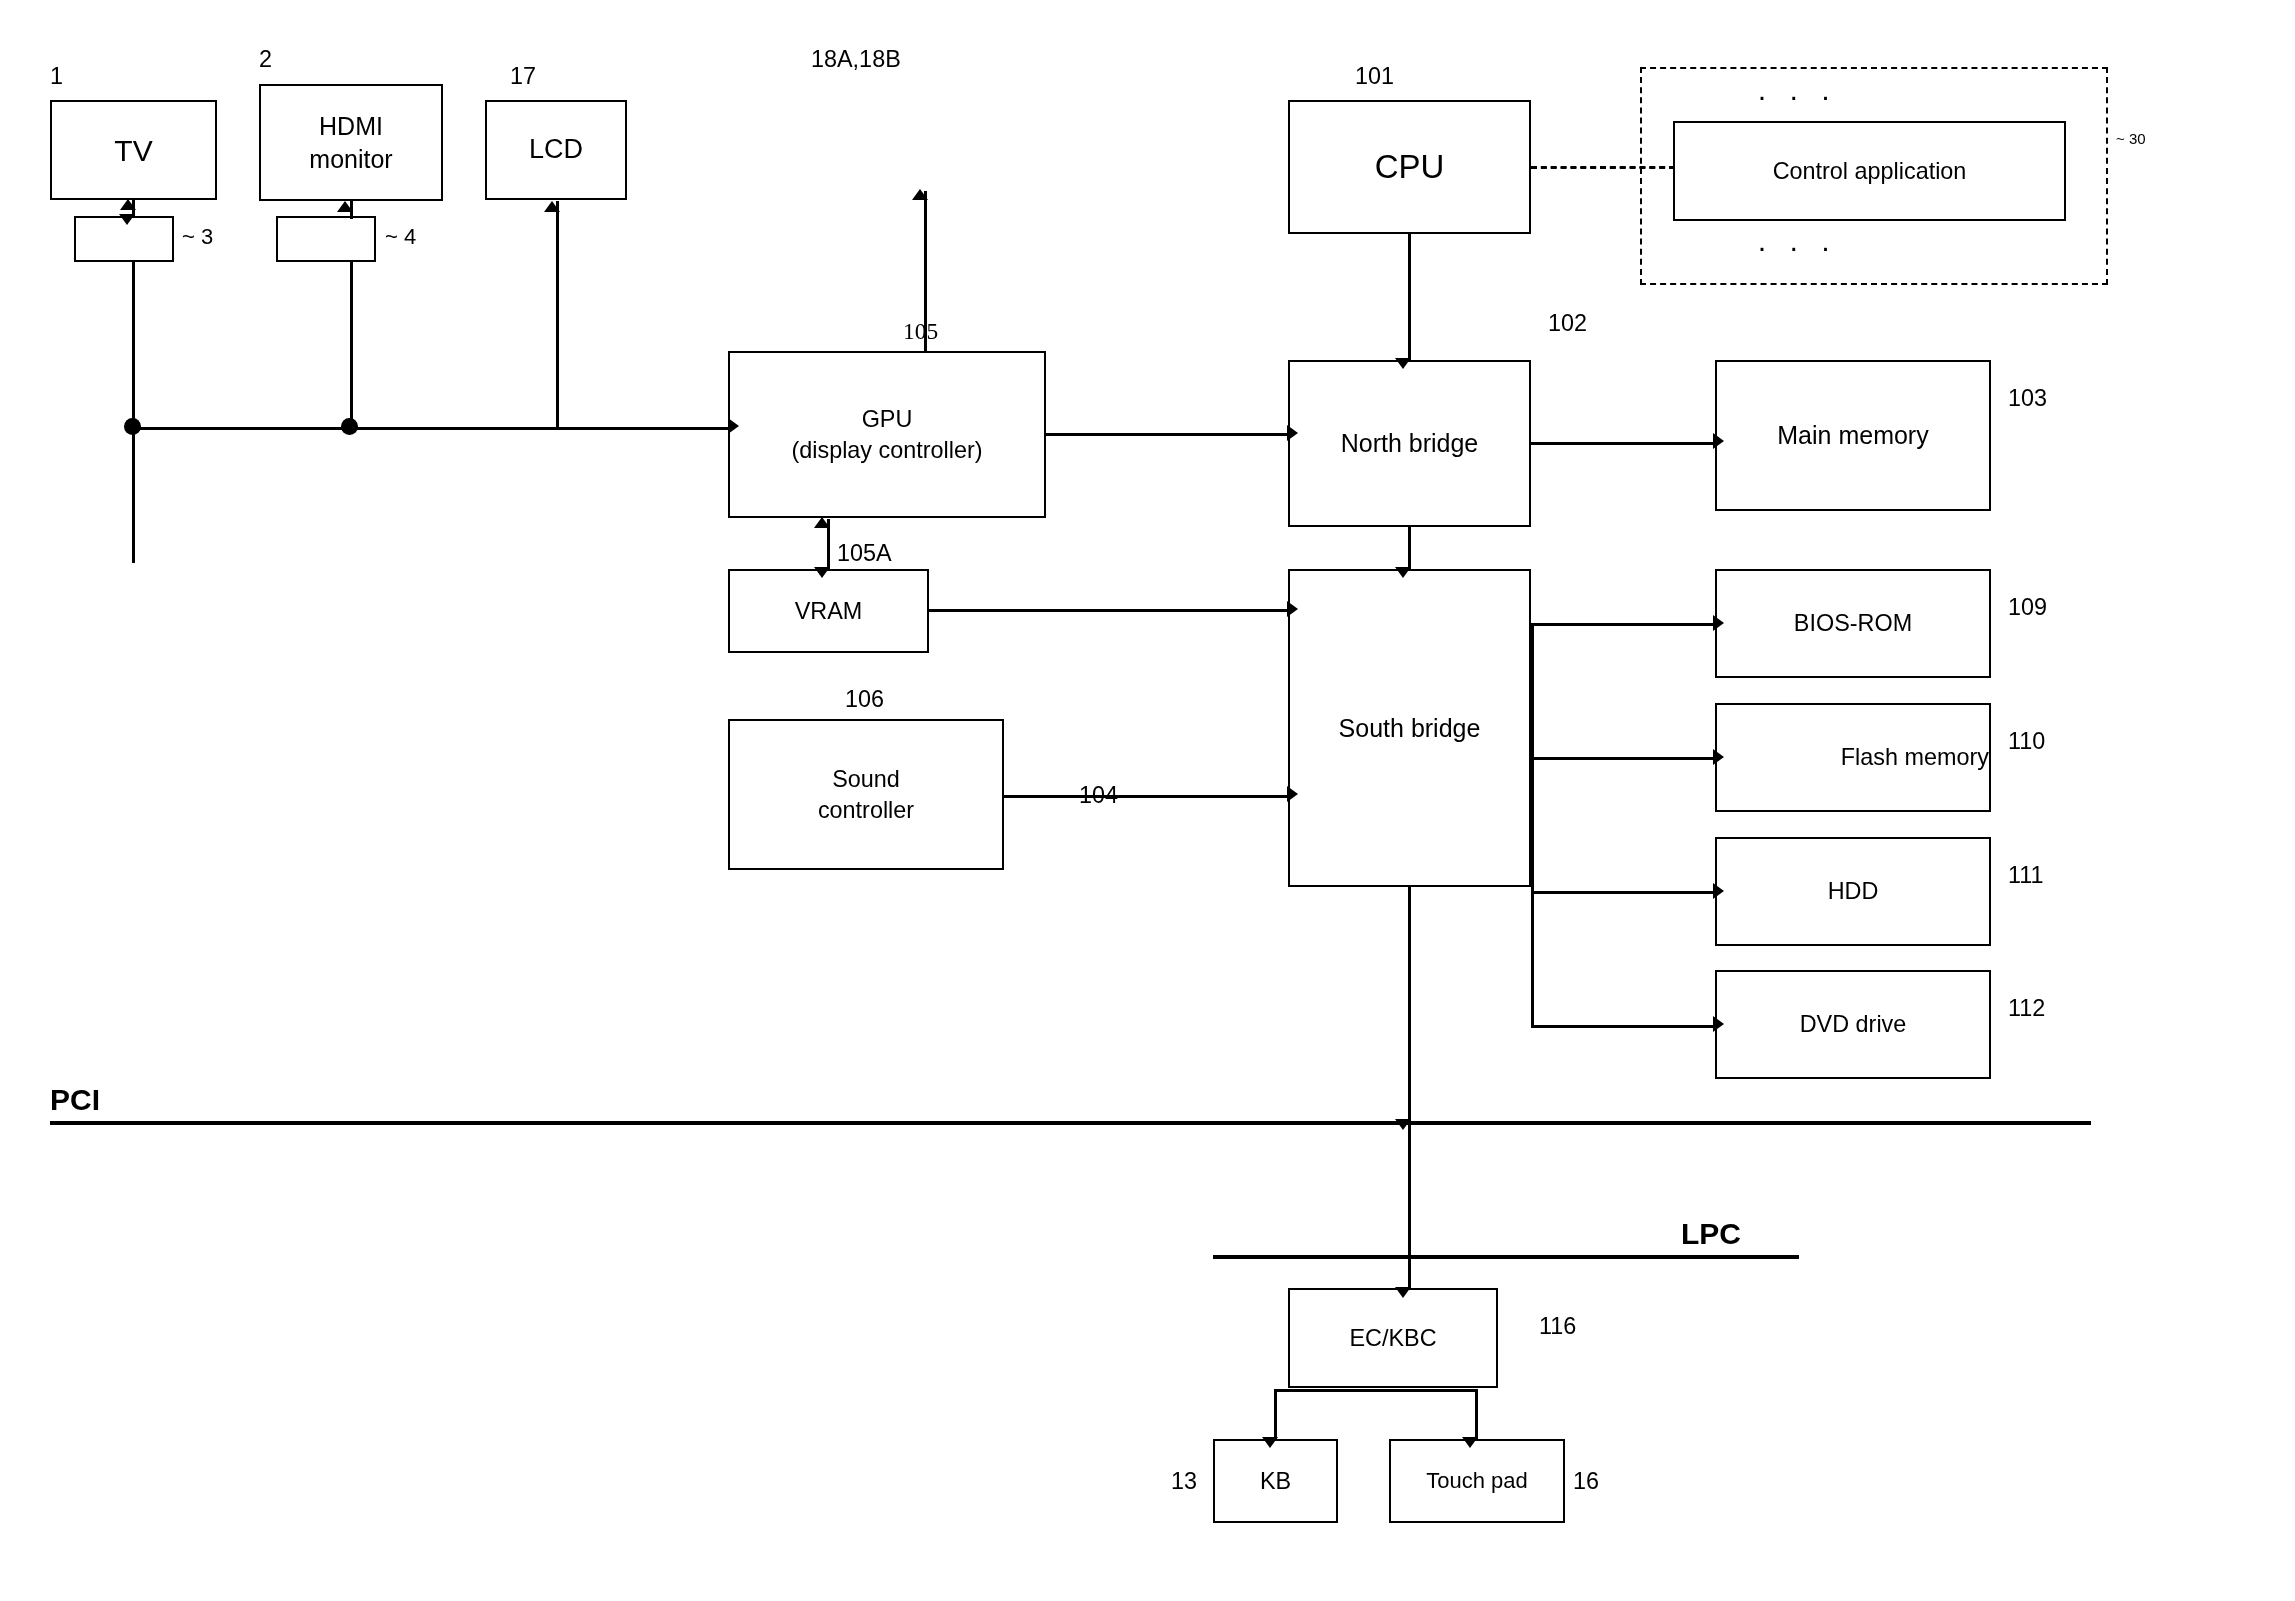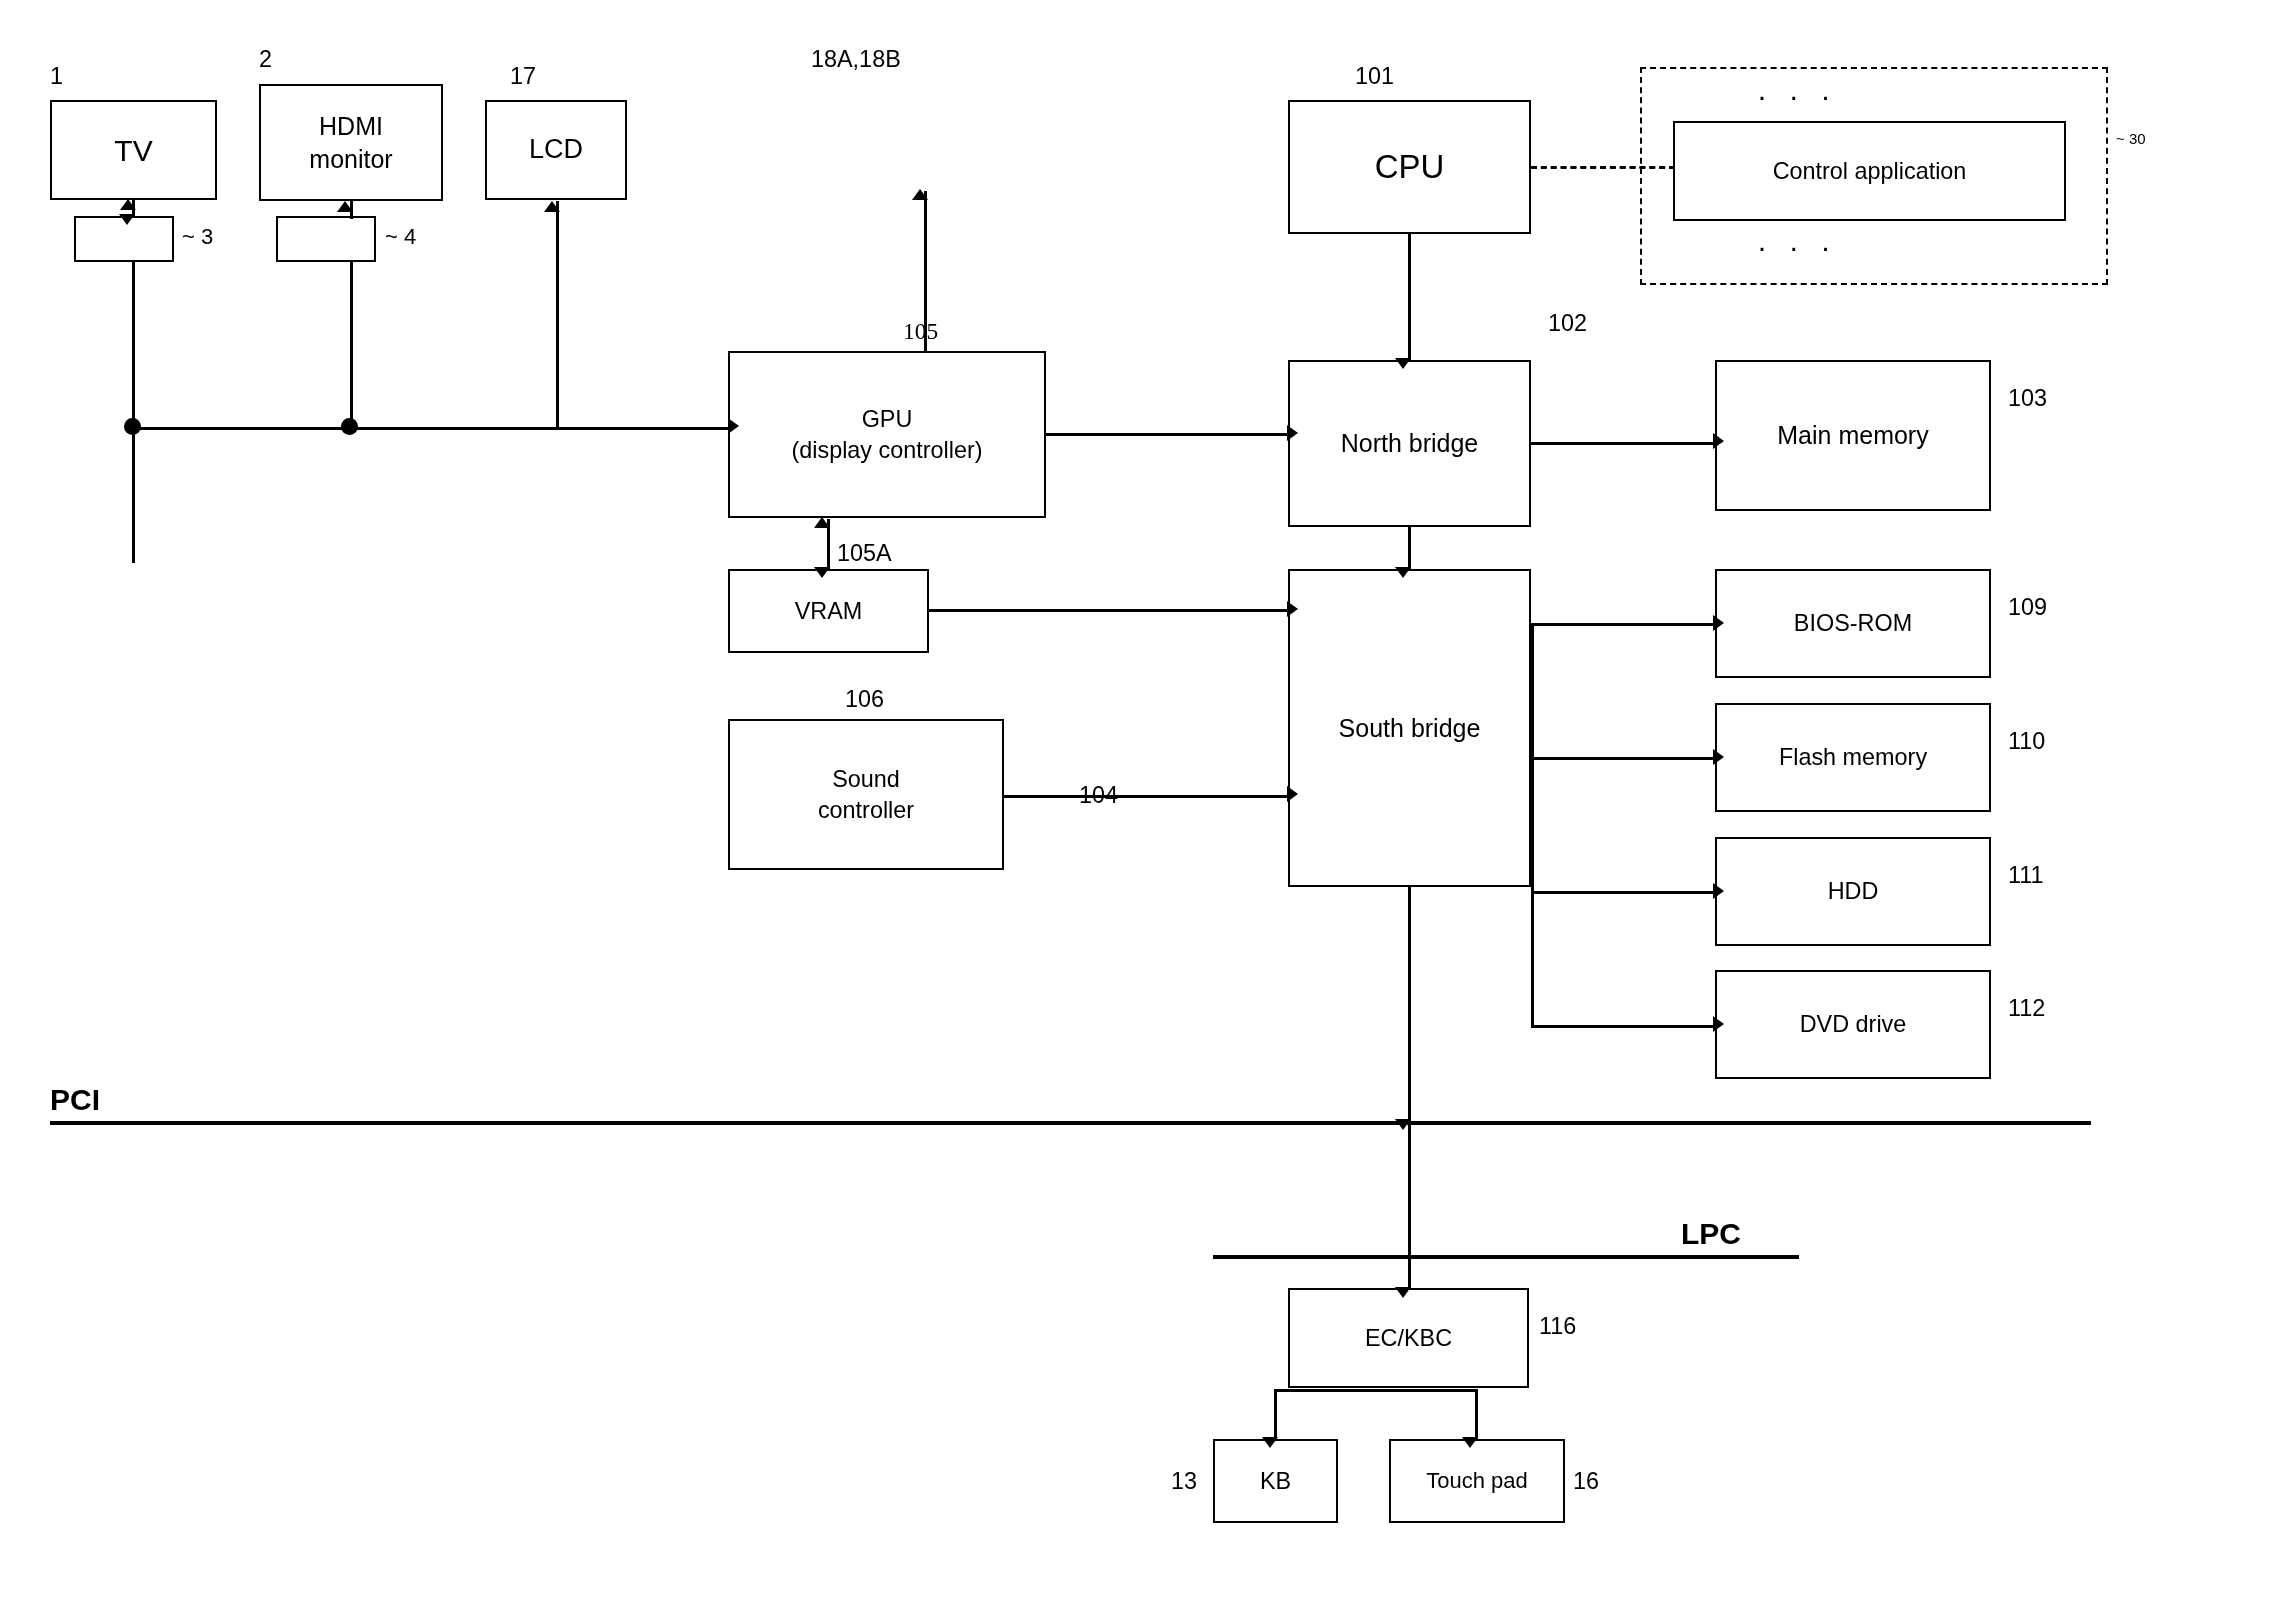--- a/index.html
+++ b/index.html
@@ -112,21 +112,21 @@
     <span>BIOS-ROM</span>
   </div>
 
   <div class="box" style="left:1288px; top:569px; width:243px; height:318px; font-size:25px;">
     <span>South bridge</span>
   </div>
   <div class="label" style="left:2008px; top:594px;">
     <span>109</span>
   </div>
 
-  <div class="box" style="left:1715px; top:703px; width:276px; height:109px; font-size:23.4px;">
+  <div class="box" style="left:1715px; top:703px; width:276px; height:109px; font-size:23.4px;justify-content:flex-end;">
     <span>Flash memory</span>
   </div>
   <div class="label" style="left:2008px; top:728px;">
     <span>110</span>
   </div>
 
   <div class="box" style="left:1715px; top:837px; width:276px; height:109px; font-size:23.4px;">
     <span>HDD</span>
   </div>
   <div class="label" style="left:2008px; top:862px;">
@@ -161,21 +161,21 @@
 controller</span>
   </div>
   <div class="label" style="left:845px; top:686px;">
     <span>106</span>
   </div>
 
   <div class="label" style="left:1079px; top:782px;">
     <span>104</span>
   </div>
 
-  <div class="box" style="left:1288px; top:1288px; width:241px; height:100px; font-size:23.4px;">
+  <div class="box" style="left:1288px; top:1288px; width:210px; height:100px; font-size:23.4px;">
     <span>EC/KBC</span>
   </div>
   <div class="label" style="left:1539px; top:1313px;">
     <span>116</span>
   </div>
 
   <div class="box" style="left:1213px; top:1439px; width:125px; height:84px; font-size:23.4px;">
     <span>KB</span>
   </div>
   <div class="label" style="left:1171px; top:1468px;">

